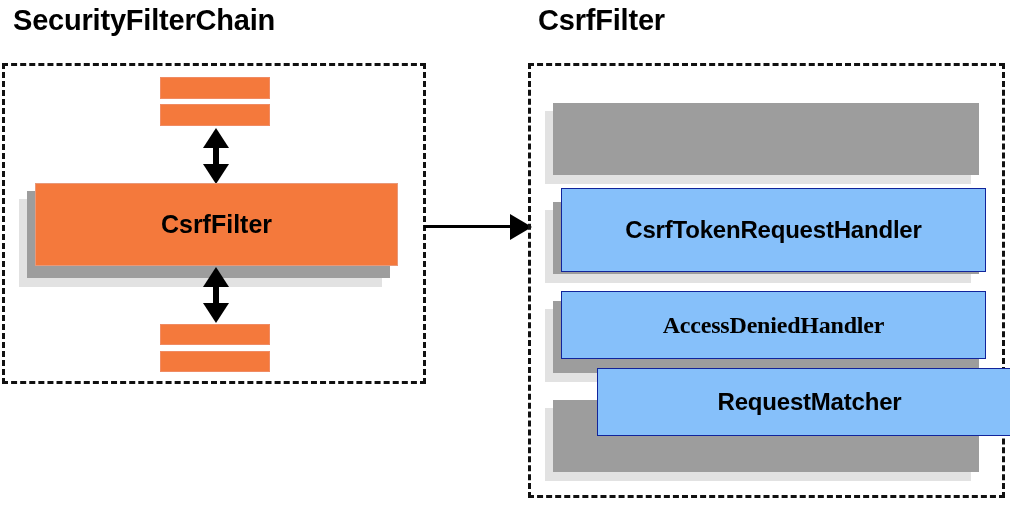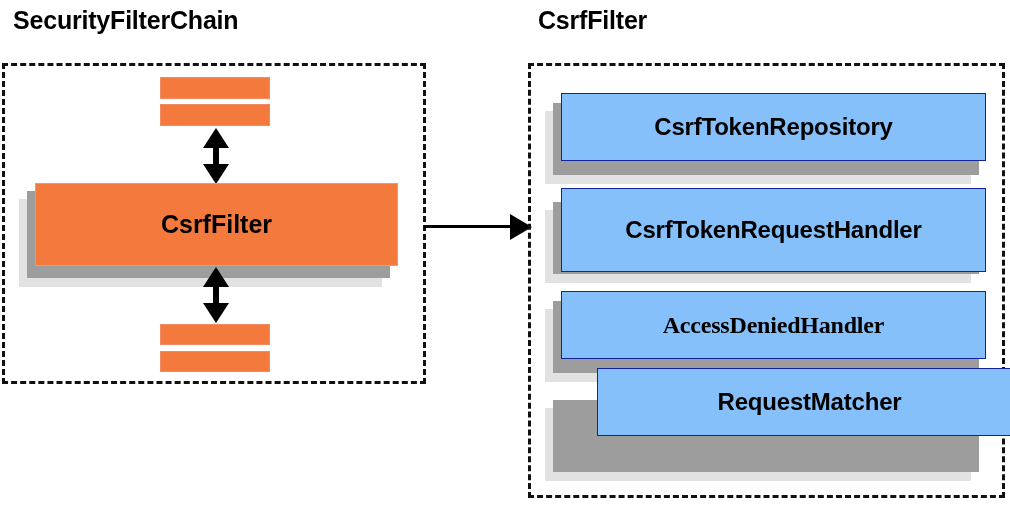--- a/index.html
+++ b/index.html
@@ -1,21 +1,21 @@
 <!DOCTYPE html>
 <html><head>
 <meta charset="utf-8">
 <style>
   html,body{margin:0;padding:0;background:#ffffff;}
   body{width:1010px;height:505px;position:relative;overflow:hidden;
        font-family:"Liberation Sans","DejaVu Sans",sans-serif;}
   .stage{position:absolute;left:0;top:0;width:1010px;height:505px;}
 
   .panel-title{position:absolute;font-weight:bold;color:#000000;
-               font-size:25px;line-height:29px;letter-spacing:-0.2px;white-space:nowrap;}
+               font-size:29px;line-height:29px;letter-spacing:-0.2px;white-space:nowrap;}
 
   .dashed-panel{position:absolute;box-sizing:border-box;
                 border:3px dashed #111111;background:transparent;}
 
   
   .obar{position:absolute;box-sizing:border-box;background:#F4793C;
         border:1px solid #F08B63;}
   .obox{position:absolute;box-sizing:border-box;background:#F4793C;
         border:1px solid #E8997A;display:flex;align-items:center;justify-content:center;}
   .obox .lbl{font-size:25px;font-weight:bold;color:#000;}
@@ -74,23 +74,20 @@
     <div class="hline" style="left:424px; top:225px; width:88px;"></div>
     <div class="tri tri-right" style="left:510px; top:214px;"></div>
   </div>
 
   <div class="panel-title" style="left:538px; top:6px;">CsrfFilter</div>
 
   <div class="dashed-panel" style="left:528px; top:63px; width:477px; height:435px;"></div>
 
   <div class="sh-light" style="left:545px; top:111px; width:426px; height:73px;"></div>
   <div class="sh-dark" style="left:553px; top:103px; width:426px; height:72px;"></div>
-  <div class="bbox" style="left:561px; top:93px; width:425px; height:68px;">
-    <span class="lbl">CsrfTokenRepository</span>
-  </div>
 
   <div class="sh-light" style="left:545px; top:210px; width:426px; height:73px;"></div>
   <div class="sh-dark" style="left:553px; top:202px; width:426px; height:72px;"></div>
   <div class="bbox" style="left:561px; top:188px; width:425px; height:84px;">
     <span class="lbl">CsrfTokenRequestHandler</span>
   </div>
 
   <div class="sh-light" style="left:545px; top:309px; width:426px; height:73px;"></div>
   <div class="sh-dark" style="left:553px; top:301px; width:426px; height:72px;"></div>
   <div class="bbox" style="left:561px; top:291px; width:425px; height:68px;font-family:Liberation Serif, serif;">

